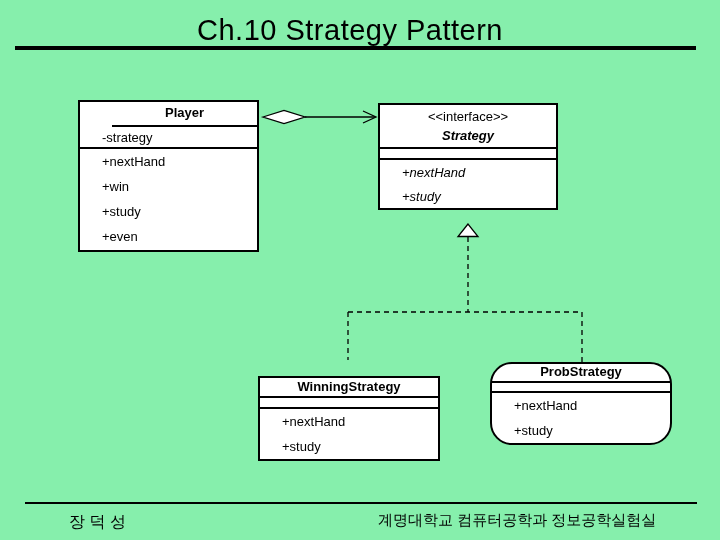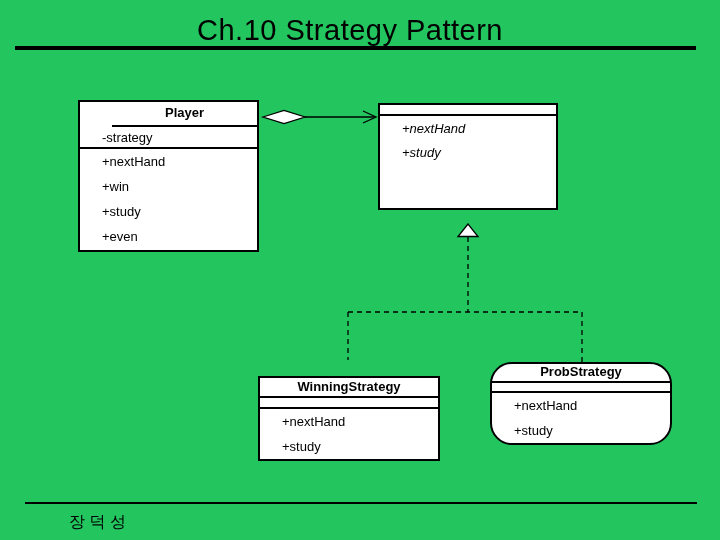--- a/index.html
+++ b/index.html
@@ -6,21 +6,21 @@
     margin: 0;
     padding: 0;
     background: #ffffff;
     font-family: "Liberation Sans", sans-serif;
     color: #000000;
   }
   #slide {
     position: relative;
     width: 720px;
     height: 540px;
-    background: #22c55e;
+    background: #86efac;
     overflow: hidden;
   }
   
   .slide-title {
     position: absolute;
     top: 14px;
     left: 350px;
     transform: translateX(-50%);
     font-size: 29px;
     font-weight: normal;
@@ -155,20 +155,24 @@
     </div>
     <div class="uml-methods">
       <div class="uml-row">+nextHand</div>
       <div class="uml-row">+win</div>
       <div class="uml-row">+study</div>
       <div class="uml-row">+even</div>
     </div>
   </div>
 
   <div id="strategy-box" class="uml-class">
+    <div class="uml-header">
+      <div class="uml-stereotype">&lt;&lt;interface&gt;&gt;</div>
+      <div class="uml-class-name italic">Strategy</div>
+    </div>
     <div class="uml-attrs"></div>
     <div class="uml-methods">
       <div class="uml-row italic">+nextHand</div>
       <div class="uml-row italic">+study</div>
     </div>
   </div>
 
   <div id="winning-box" class="uml-class">
     <div class="uml-header">
       <div class="uml-class-name">WinningStrategy</div>
@@ -186,14 +190,15 @@
     </div>
     <div class="uml-attrs"></div>
     <div class="uml-methods">
       <div class="uml-row">+nextHand</div>
       <div class="uml-row">+study</div>
     </div>
   </div>
 
   <div class="footer-line"></div>
   <div class="footer-left">장 덕 성</div>
+  <div class="footer-right">계명대학교 컴퓨터공학과 정보공학실험실</div>
 
 </div>
 
 </body></html>

